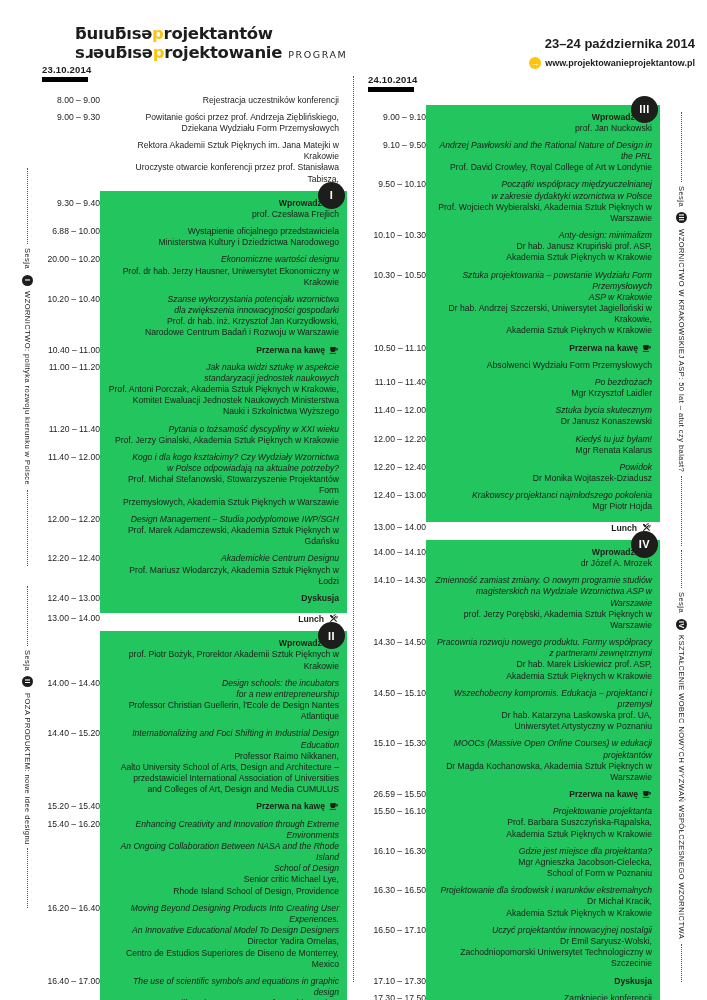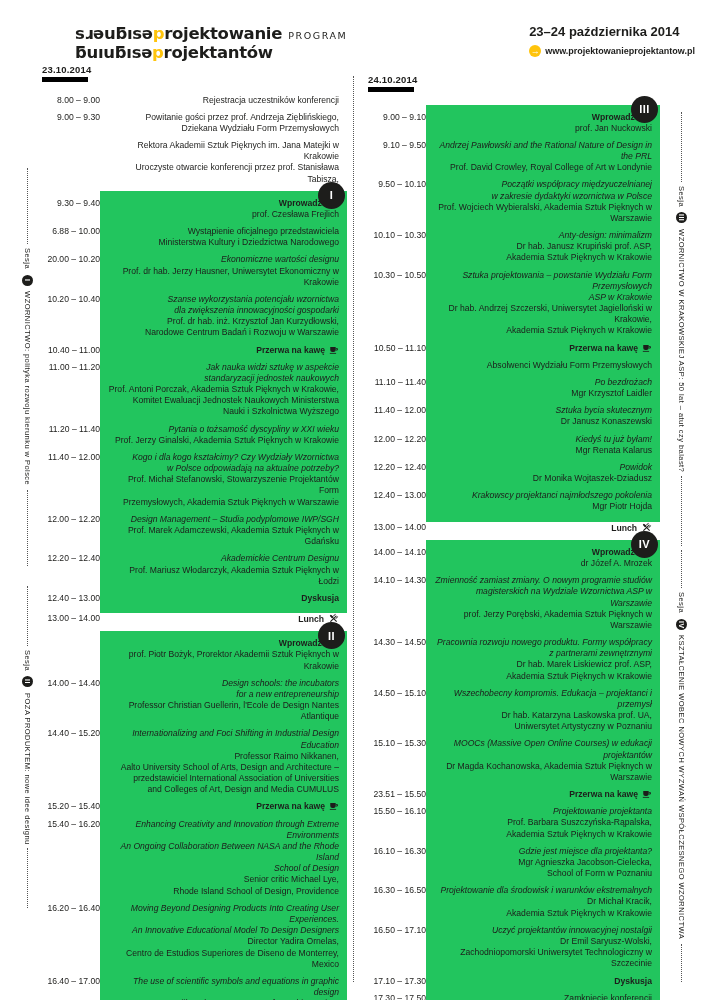--- a/index.html
+++ b/index.html
@@ -4,21 +4,21 @@
 <style>
   html,body{margin:0;padding:0;}
   body{width:707px;height:1000px;position:relative;background:#fff;color:#1d1d1b;
        font-family:"Liberation Sans","DejaVu Sans",sans-serif;overflow:hidden;}
   .abs{position:absolute;}
   
   #logo{left:75px;top:24px;font-family:"DejaVu Sans",sans-serif;}
   .logo-line{font-size:16.5px;font-weight:bold;letter-spacing:-.3px;line-height:1.18;}
   .logo-p{color:#FFC40C;}
   .logo-suffix{font-size:9.5px;font-weight:400;letter-spacing:1.6px;margin-left:6px;}
-  #head-right{right:12px;top:24px;}
+  #head-right{right:12px;top:36px;text-align:right;}
   #head-dates{font-size:13px;font-weight:bold;}
   #head-site{margin-top:6px;font-size:9px;font-weight:bold;display:flex;align-items:center;justify-content:flex-end;gap:4px;}
   .url-ico{width:12px;height:12px;border-radius:50%;background:#FFC40C;color:#fff;font-size:9px;
            display:inline-flex;align-items:center;justify-content:center;font-weight:bold;flex:none;}
   
   .day-col{position:absolute;}
   #day1{left:42px;top:64px;width:305px;}
   #day2{left:368px;top:74px;width:292px;}
   .daydate{font-size:9.5px;font-weight:bold;letter-spacing:.2px;}
   .datebar{width:46px;height:4.5px;background:#000;margin-top:2px;}
@@ -47,22 +47,22 @@
               line-height:11px;text-align:center;font-size:7px;font-weight:bold;margin:3px 0;}
   #s1wrap{left:20px;top:168px;height:398px;}
   #s2wrap{left:20px;top:586px;height:322px;}
   #s3wrap{left:674px;top:112px;height:434px;}
   #s4wrap{left:674px;top:550px;height:432px;}
 </style>
 </head>
 <body>
 
 <div class="abs" id="logo">
+  <div class="logo-line"><span>ƃuıuƃısǝ</span><span class="logo-p">p</span><span>rojektantów</span></div>
   <div class="logo-line"><span>sɹǝuƃısǝ</span><span class="logo-p">p</span><span>rojektowanie</span><span class="logo-suffix">PROGRAM</span></div>
-  <div class="logo-line"><span>ƃuıuƃısǝ</span><span class="logo-p">p</span><span>rojektantów</span></div>
 </div>
 <div class="abs" id="head-right">
   <div id="head-dates">23–24 października 2014</div>
   <div id="head-site">
     <span class="url-ico">→</span>
     <span>www.projektowanieprojektantow.pl</span>
   </div>
 </div>
 
 <div class="abs" id="divider"></div>
@@ -424,21 +424,21 @@
         </div>
       </div>
       <div class="row hl">
         <div class="time">15.10 – 15.30</div>
         <div class="content">
           <span class="l-t">MOOCs (Massive Open Online Courses) w edukacji projektantów</span>
           <span class="l-n">Dr Magda Kochanowska, Akademia Sztuk Pięknych w Warszawie</span>
         </div>
       </div>
       <div class="row hl">
-        <div class="time">23.51 – 15.50</div>
+        <div class="time">26.59 – 15.50</div>
         <div class="content">
           <span class="l-b">Przerwa na kawę<i class="icn"><svg width="10" height="10" viewBox="0 0 24 24" fill="#1d1d1b">
                 <path d="M3 5h13v7a5 5 0 0 1-5 5H8a5 5 0 0 1-5-5z"></path>
                 <path d="M16 7h2.5a3 3 0 0 1 0 6H16v-2h2.5a1 1 0 0 0 0-2H16z"></path>
                 <rect x="2" y="19" width="15" height="2"></rect>
               </svg></i></span>
         </div>
       </div>
       <div class="row hl">
         <div class="time">15.50 – 16.10</div>

